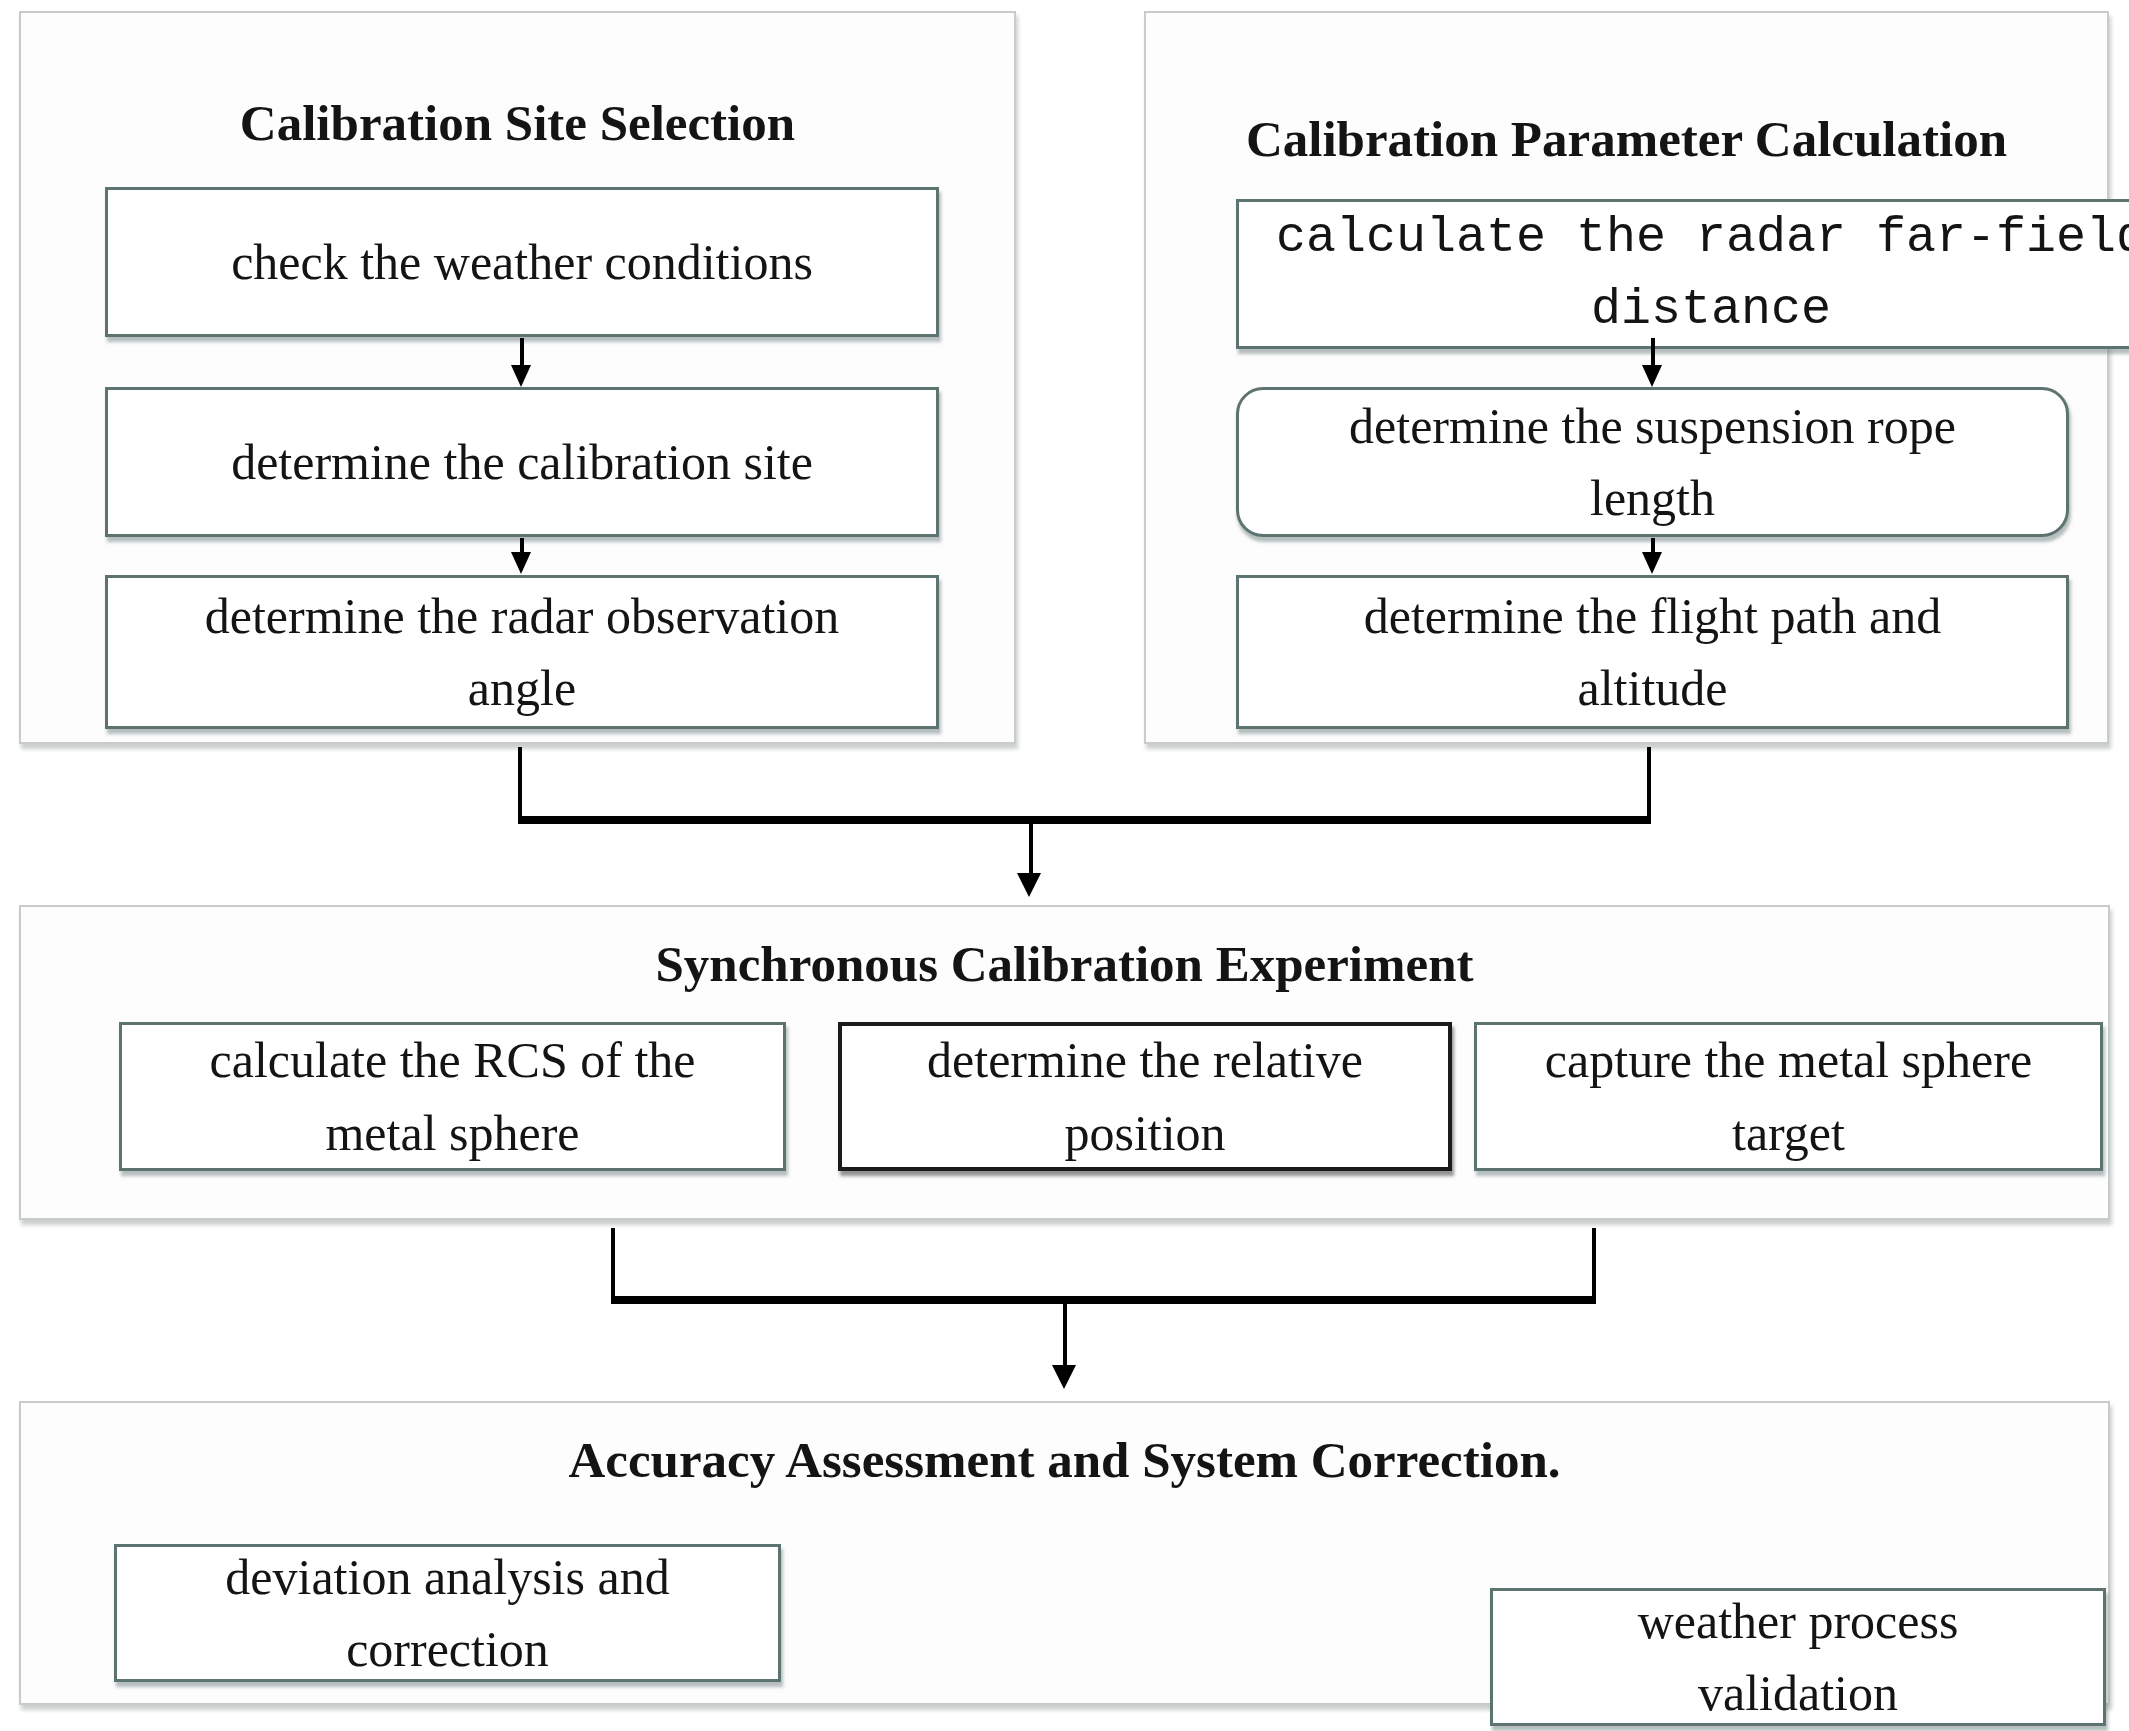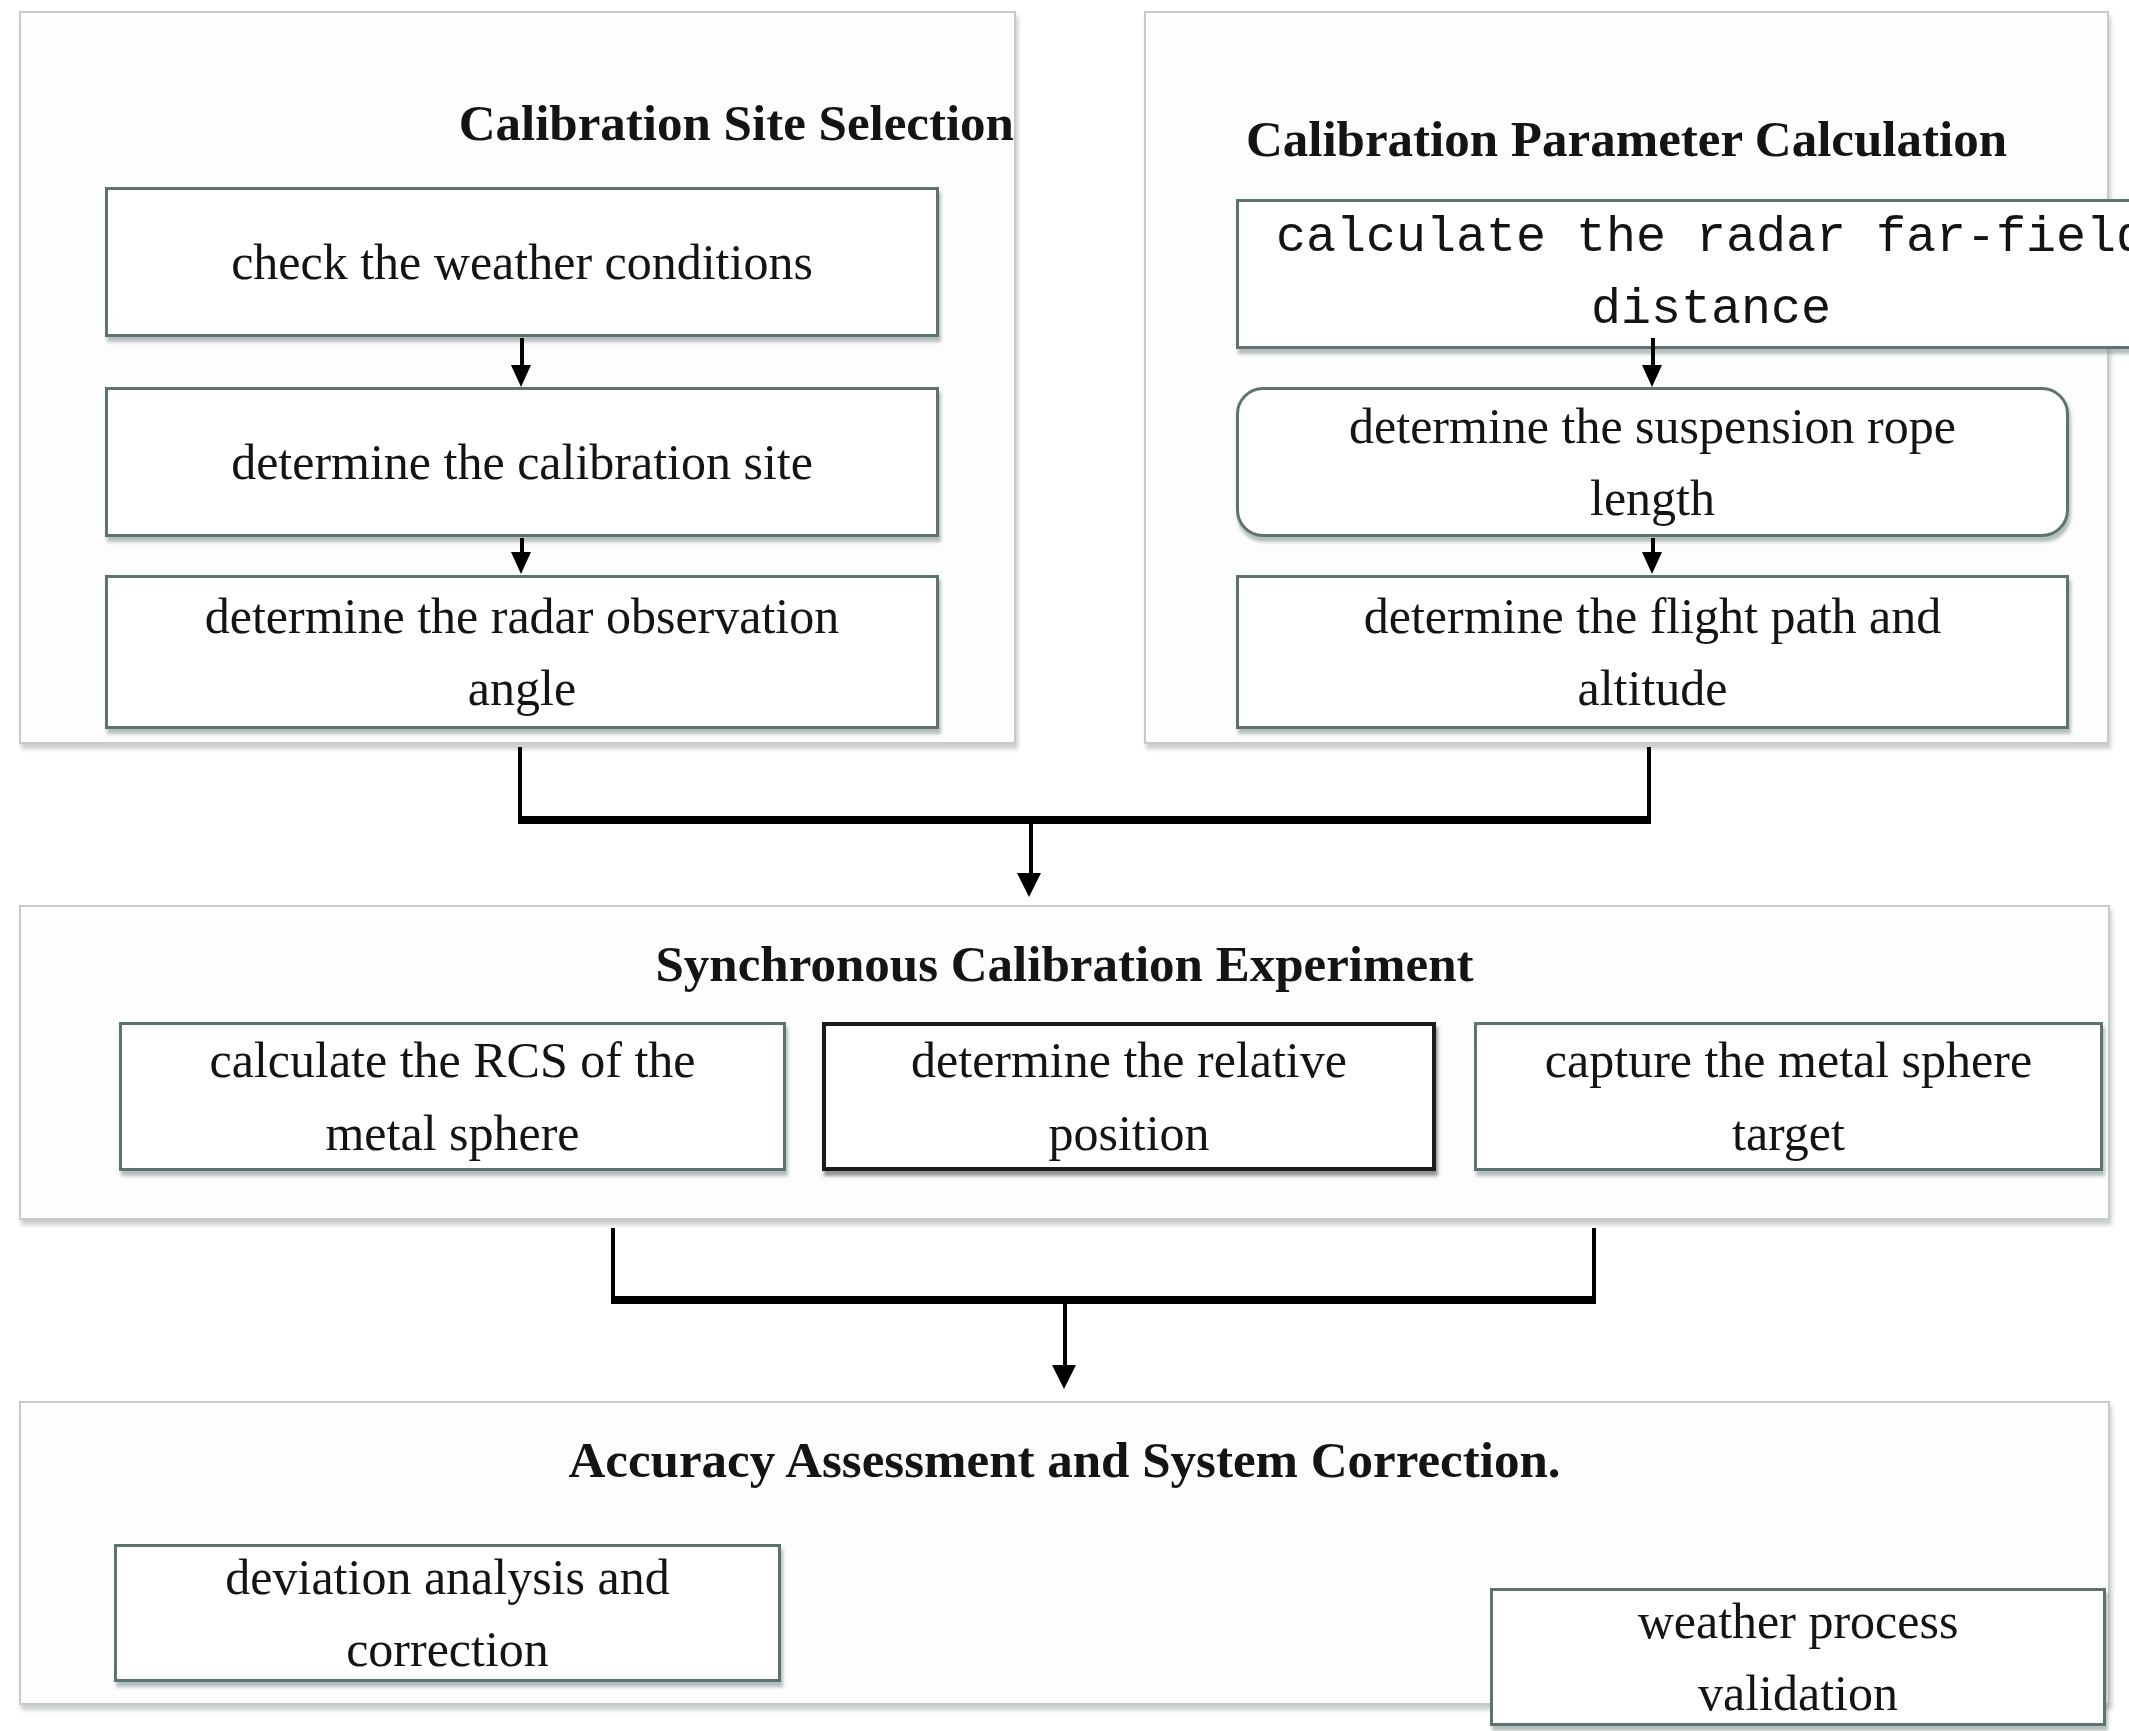--- a/index.html
+++ b/index.html
@@ -39,20 +39,21 @@
     border: 3.2px solid var(--box-border-teal, #5d7370);
     box-shadow: 1.6px 4.8px 3.2px rgba(110, 128, 126, 0.5);
     box-sizing: border-box;
     display: flex;
     align-items: center;
     justify-content: center;
   }
   .step.black {
     border: 4.8px solid var(--box-border-black, #1b1b1b);
     box-shadow: 1.6px 4.8px 3.2px rgba(60, 60, 60, 0.55);
+    margin-left: 16px;
   }
   .step-label {
     display: block;
     text-align: center;
     font-size: 50px;
     line-height: 1.45;
     white-space: pre-line;
     padding: 0 14.4px;
   }
   .vline {
@@ -78,21 +79,21 @@
     border-right-width: 10.4px;
     border-top-width: 22.4px;
   }
 </style>
 </head>
 <body>
 
 <div id="figure">
 
   <div class="panel" style="left:19px; top:11.2px; width:997px; height:733px;">
-    <div class="panel-title" style="top:80px;text-align:right;">Calibration Site Selection</div>
+    <div class="panel-title" style="top:80px;">Calibration Site Selection</div>
     <div class="step" style="left:84px; top:174px; width:834px; height:150px;">
       <span class="step-label">check the weather conditions</span>
     </div>
     <div class="step" style="left:84px; top:374px; width:834px; height:150px;">
       <span class="step-label">determine the calibration site</span>
     </div>
     <div class="step" style="left:84px; top:562px; width:834px; height:154px;">
       <span class="step-label">determine the radar observation
 angle</span>
     </div>

